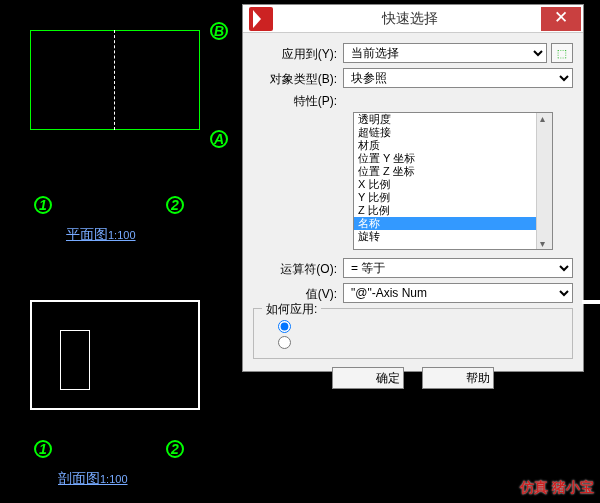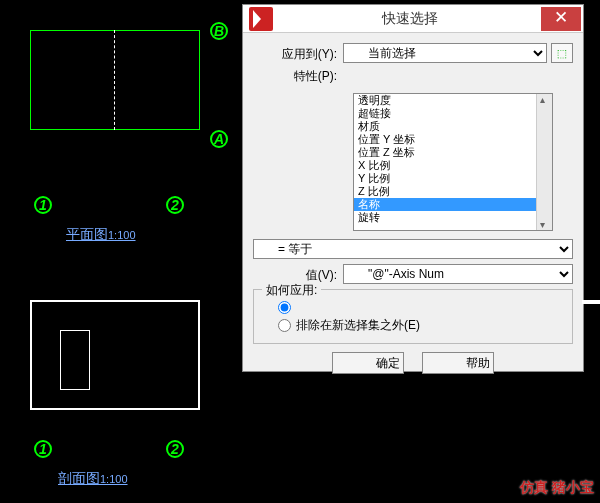--- a/index.html
+++ b/index.html
@@ -20,21 +20,21 @@
 .dialog { position: absolute; left: 242px; top: 4px; width: 342px; height: 368px; background: #f0f0f0; border: 1px solid #888; box-shadow: 2px 2px 8px rgba(0,0,0,.4); font-size: 12px; }
 .titlebar { height: 28px; background: #fff; display: flex; align-items: center; border-bottom: 1px solid #ccc; }
 .appicon { width: 24px; height: 24px; margin: 2px 6px; background: #c22; border-radius: 2px; position: relative; }
 .appicon::after { content: ""; position: absolute; left: 4px; top: 3px; width: 0; height: 0; border-left: 8px solid #fff; border-top: 9px solid transparent; border-bottom: 9px solid transparent; }
 .title { flex: 1; text-align: center; font-size: 14px; color: #333; }
 .closebtn { width: 40px; height: 24px; background: #c94040; color: #fff; text-align: center; line-height: 22px; font-size: 17px; margin-right: 2px; }
 .body { padding: 10px 10px 8px 10px; }
 .row { display: flex; align-items: flex-end; margin-bottom: 5px; }
 .row .label { width: 90px; text-align: right; padding-right: 6px; color: #000; }
 .row .control { flex: 1; }
-select, input[type=text] { width: 100%; height: 20px; border: 1px solid #888; background: #fff; font-size: 12px; padding: 0 20px; }
+select, input[type=text] { width: 100%; height: 20px; border: 1px solid #888; background: #fff; font-size: 12px; padding: 0 3px; }
 .pick { width: 22px; height: 20px; border: 1px solid #888; background: #f8f8f8; margin-left: 4px; text-align: center; line-height: 18px; color: #0a0; font-size: 11px; }
 .listbox { width: 200px; height: 138px; border: 1px solid #888; background: #fff; overflow: hidden; margin-left: 100px; position: relative; }
 .listbox .item { padding: 0 4px; line-height: 13px; font-size: 11px; white-space: nowrap; }
 .listbox .item.sel { background: #3399ff; color: #fff; }
 .listbox .scroll { position: absolute; right: 0; top: 0; width: 16px; height: 100%; background: #eaeaea; border-left: 1px solid #ccc; }
 .listbox .scroll::before { content: "▴"; position: absolute; top: 0; left: 3px; font-size: 10px; color: #666; }
 .listbox .scroll::after { content: "▾"; position: absolute; bottom: 0; left: 3px; font-size: 10px; color: #666; }
 .group { border: 1px solid #bbb; margin: 4px 0 8px 0; padding: 8px 10px 6px 10px; position: relative; }
 .group .legend { position: absolute; top: -8px; left: 8px; background: #f0f0f0; padding: 0 4px; font-size: 12px; }
 .radio-row, .check-row { display: flex; align-items: center; margin: 3px 0 3px 14px; }
@@ -74,56 +74,60 @@
     <div class="closebtn">✕</div>
   </div>
   <div class="body">
 
     <div class="row">
       <div class="label">应用到(Y):</div>
       <div class="control"><select><option>当前选择</option></select></div>
       <div class="pick">⬚</div>
     </div>
 
+    <div class="row">
+      <div class="label">对象类型(B):</div>
+      <div class="control"><select><option>块参照</option></select></div>
+    </div>
 
-    <div class="row" style="margin-bottom:8px;">
+    <div class="row" style="margin-bottom:2px;">
       <div class="label" style="align-self:flex-start;">特性(P):</div>
     </div>
     <div class="listbox">
       <div class="item">透明度</div>
       <div class="item">超链接</div>
       <div class="item">材质</div>
       <div class="item">位置 Y 坐标</div>
       <div class="item">位置 Z 坐标</div>
       <div class="item">X 比例</div>
       <div class="item">Y 比例</div>
       <div class="item">Z 比例</div>
       <div class="item sel">名称</div>
       <div class="item">旋转</div>
 
       <div class="scroll"></div>
     </div>
 
     <div class="row" style="margin-top:8px;">
+      <div class="label">运算符(O):</div>
       <div class="control"><select><option>= 等于</option></select></div>
     </div>
 
     <div class="row">
       <div class="label">值(V):</div>
       <div class="control"><select><option>"@"-Axis Num</option></select></div>
     </div>
 
     <div class="group">
       <div class="legend">如何应用:</div>
       <div class="radio-row">
         <input type="radio" checked="" style="">
       </div>
       <div class="radio-row">
         <input type="radio" style="">
-        <span>排除在新选择集之外(E)</span>
       </div>
     </div>
 
 
     <div class="btnrow">
       <div class="btn">确定</div>
       <div class="btn">帮助(H)</div>
     </div>
 
   </div>

